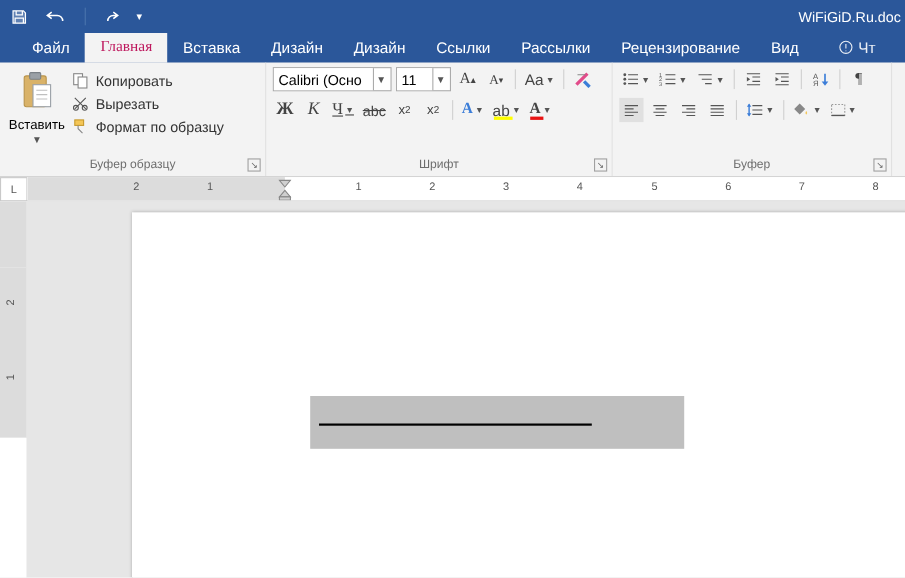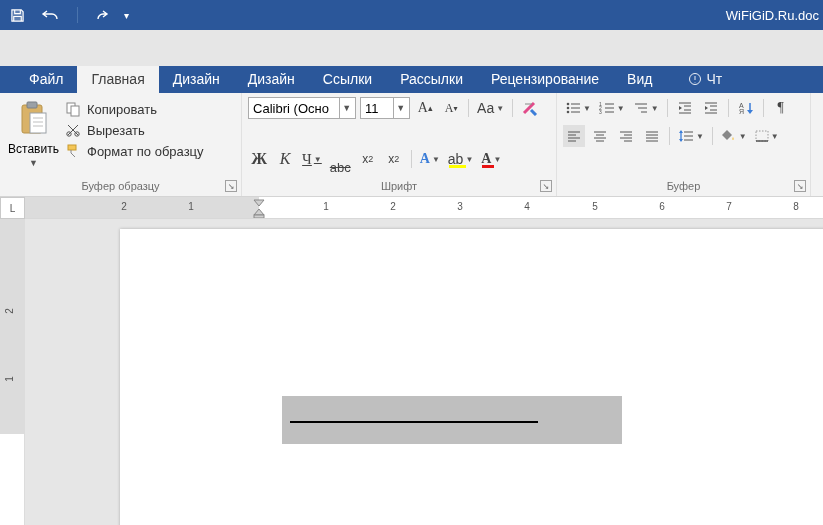--- a/index.html
+++ b/index.html
@@ -6,58 +6,58 @@
   body { width:823px; height:525px; overflow:hidden; background:#e6e6e6; }
 
   
   .titlebar { height:30px; background:#2b579a; display:flex; align-items:center; color:#fff; font-size:12px; }
   .qat { display:flex; align-items:center; gap:14px; padding:0 10px; }
   .qat svg { display:block; }
   .qat-sep { width:1px; height:16px; background:#4a74ad; margin:0 2px; }
   .doc-title { margin-left:auto; padding-right:4px; font-size:13px; }
 
   
-  .tabs { height:27px; background:#2b579a; display:flex; align-items:flex-start; padding-left:15px; color:#fff; font-size:14px;margin-top:36px; }
+  .tabs { height:27px; background:#2b579a; display:flex; align-items:flex-start; padding-left:15px; color:#fff; font-size:14px; }
   .tab { padding:5px 14px 6px; cursor:pointer; }
-  .tab.active { background:#f3f3f3; color:#404040; }
+  .tab.active { background:#f3f3f3; color:#be185d;font-family:Liberation Serif, serif; }
   .help { margin-left:18px; display:flex; align-items:center; gap:4px; padding:5px 4px 6px; opacity:.9; }
 
   
   .ribbon { height:104px; background:#f3f3f3; border-bottom:1px solid #d4d4d4; display:flex; }
   .group { border-right:1px solid #e1e1e1; display:flex; flex-direction:column; }
   .group-body { flex:1; display:flex; padding:4px 6px 0; }
   .group-label { font-size:11px; color:#6e6e6e; text-align:center; padding:2px 0 4px; position:relative; }
   .group-label .dlauncher { position:absolute; right:4px; bottom:4px; width:12px; height:12px; border:1px solid #a0a0a0; display:flex; align-items:center; justify-content:center; font-size:8px; color:#666; }
 
   
   .paste-big { width:55px; display:flex; flex-direction:column; align-items:center; justify-content:flex-start; gap:2px; font-size:12px; padding-top:2px; }
   .paste-big svg { margin-top:2px; }
   .paste-label { margin-top:3px; }
   .paste-dd { font-size:9px; color:#555; }
   .clip-list { display:flex; flex-direction:column; gap:5px; padding:4px 4px 0 4px; font-size:13px; color:#333; }
   .clip-item { display:flex; align-items:center; gap:6px; }
 
   
-  .font-body { flex-direction:column; gap:21px; }
+  .font-body { flex-direction:column; gap:6px; }
   .font-row { display:flex; align-items:center; gap:4px; }
   .combo { height:22px; border:1px solid #ababab; background:#fff; display:flex; align-items:center; font-size:13px; }
   .combo input { border:none; outline:none; font-size:13px; height:100%; padding:0 4px; }
   .combo .dd { width:14px; border-left:1px solid #ababab; height:100%; display:flex; align-items:center; justify-content:center; font-size:9px; color:#555; }
   .font-name { width:108px; }
   .font-name input { width:90px; }
   .font-size { width:50px; }
   .font-size input { width:32px; }
   .ibtn { min-width:22px; height:22px; display:flex; align-items:center; justify-content:center; font-size:14px; color:#444; cursor:pointer; padding:0 2px; position:relative; }
   .ibtn.small { font-size:12px; }
   .ibtn .dd-caret { font-size:8px; margin-left:2px; color:#555; }
   .vline { width:1px; height:18px; background:#d0d0d0; margin:0 2px; }
   .bold { font-weight:bold; font-family:"Times New Roman",serif; font-size:16px; }
   .italic { font-style:italic; font-family:"Times New Roman",serif; font-size:16px; }
   .underline { text-decoration:underline; font-family:"Times New Roman",serif; font-size:15px; }
-  .strike { text-decoration:line-through; font-size:13px;margin-top:16px; }
+  .strike { text-decoration:line-through; font-size:13px; }
   .subs { font-size:12px; }
   .subs sub,.subs sup { font-size:9px; }
   .color-bar { position:absolute; bottom:2px; left:3px; right:9px; height:3px; }
 
   
   .para-body { flex-direction:column; gap:6px; }
 
   
   .ruler-row { height:22px; background:#f8f8f8; display:flex; border-bottom:1px solid #d8d8d8; }
   .ruler-corner { width:25px; height:22px; border:1px solid #c9c9c9; background:#fff; display:flex; align-items:center; justify-content:center; font-size:10px; color:#555; margin:0 0 0 0;}
@@ -102,20 +102,21 @@
         </svg>
     </span>
     <span style="font-size:10px;">▾</span>
   </div>
   <div class="doc-title">WiFiGiD.Ru.doc</div>
 </div>
 
 <div class="tabs">
   <div class="tab">Файл</div>
   <div class="tab active">Главная</div>
+  <div class="tab">Вставка</div>
   <div class="tab">Дизайн</div>
   <div class="tab">Дизайн</div>
   <div class="tab">Ссылки</div>
   <div class="tab">Рассылки</div>
   <div class="tab">Рецензирование</div>
   <div class="tab">Вид</div>
   <div class="help">
     <svg width="14" height="14" viewBox="0 0 14 14">
         <circle cx="7" cy="7" r="5.5" fill="none" stroke="#fff"></circle>
         <path stroke="#fff" fill="none" d="M7 4v4M7 10v.5"></path>

